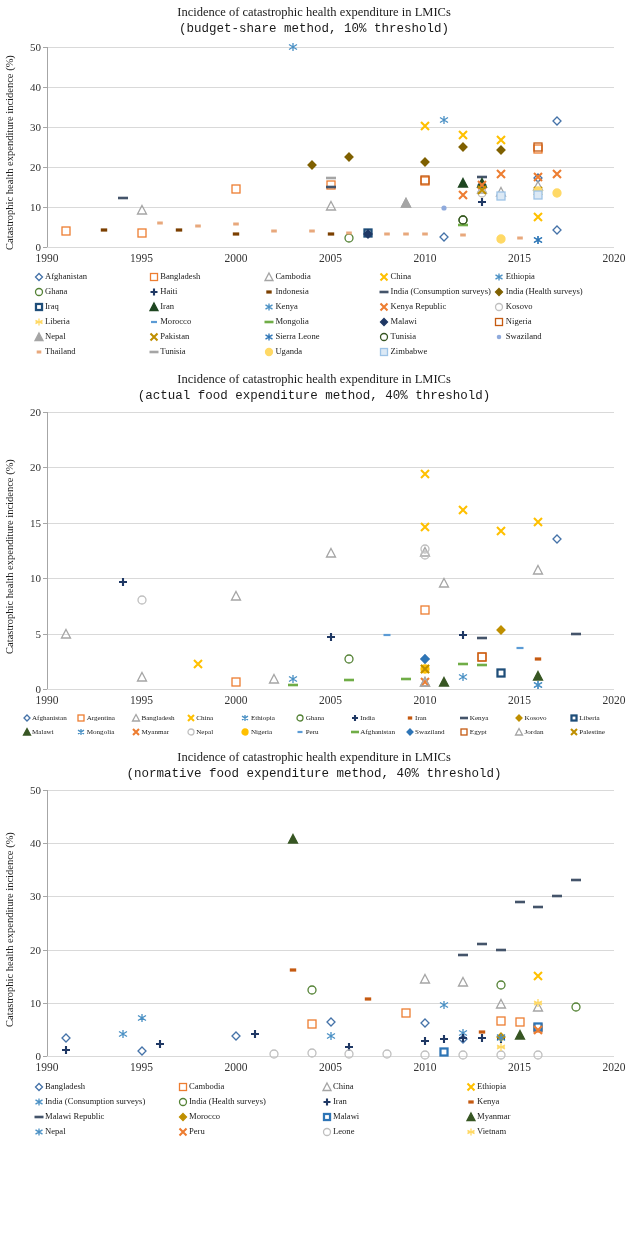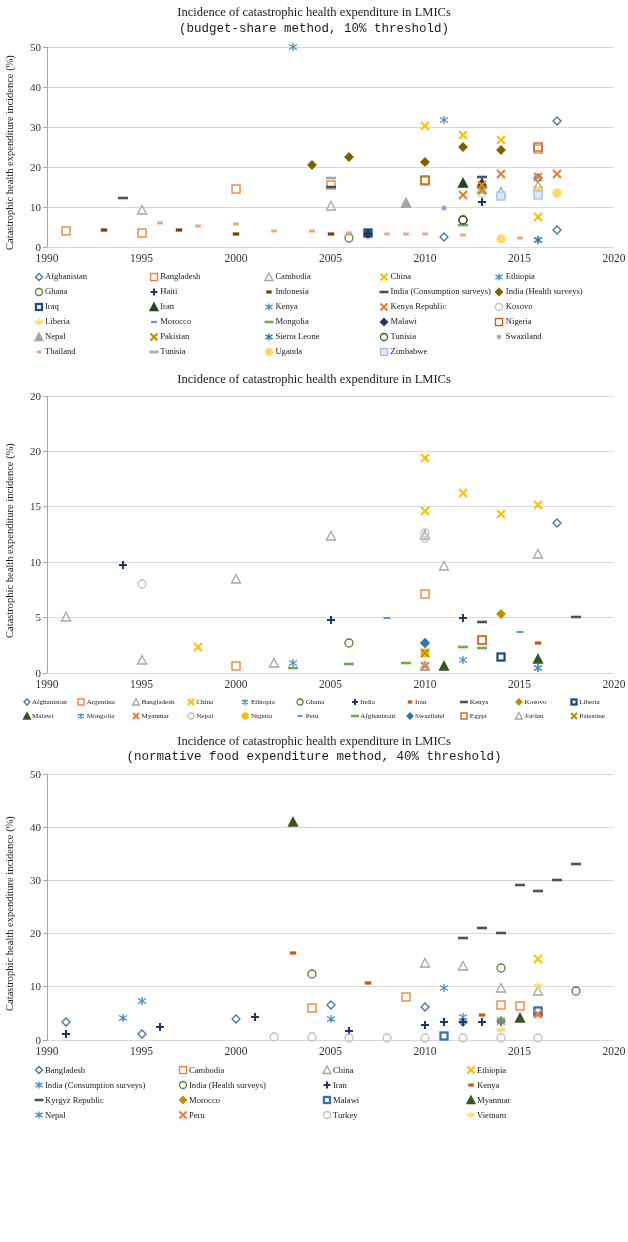--- a/index.html
+++ b/index.html
@@ -789,20 +789,21 @@
           </svg>
         </span>
         <span class="legend-label">Zimbabwe</span>
       </div>
     </div>
 </div>
 
 <div class="figure" style="margin-top:8px;">
   <div class="chart-title">
     <span>Incidence of catastrophic health expenditure in LMICs</span>
+    <span class="l2">(actual food expenditure method, 40% threshold)</span>
   </div>
   <div class="plot-wrap" id="wrap-1" style="height:305px;">
     <div class="ylabel">
       <span>Catastrophic health expenditure incidence (%)</span>
     </div>
     <div class="plot" id="plot-1" style="left:47px; right:14px; top:8px; height:277px;">
         <div class="gridline" style="top: 277px;"></div>
         <div class="ytick" style="top: 277px; left: -32px;">0</div>
         <div class="ytick-mark" style="top: 277px; left: -4px;"></div>
         <div class="gridline" style="top: 221.6px;"></div>
@@ -1691,21 +1692,21 @@
           </svg>
         </span>
         <span class="legend-label">Kenya</span>
       </div>
       <div class="legend-item">
         <span class="legend-swatch">
           <svg width="11" height="11" viewBox="0 0 11 11">
             <rect x="1" y="4.2" width="9" height="2.6" fill="#44546a"></rect>
           </svg>
         </span>
-        <span class="legend-label">Kyrgyz Republic</span>
+        <span class="legend-label">Malawi Republic</span>
       </div>
       <div class="legend-item">
         <span class="legend-swatch">
           <svg width="11" height="11" viewBox="0 0 11 11">
             <polygon points="5.5,2 9,5.5 5.5,9 2,5.5" fill="#bf8f00" stroke="#bf8f00" stroke-width="1.3"></polygon>
           </svg>
         </span>
         <span class="legend-label">Morocco</span>
       </div>
       <div class="legend-item">
@@ -1740,21 +1741,21 @@
           </svg>
         </span>
         <span class="legend-label">Peru</span>
       </div>
       <div class="legend-item">
         <span class="legend-swatch">
           <svg width="11" height="11" viewBox="0 0 11 11">
             <circle cx="5.5" cy="5.5" r="3.5" fill="none" stroke="#bfbfbf" stroke-width="1.3"></circle>
           </svg>
         </span>
-        <span class="legend-label">Turkey</span>
+        <span class="legend-label">Leone</span>
       </div>
       <div class="legend-item">
         <span class="legend-swatch">
           <svg width="11" height="11" viewBox="0 0 11 11">
             <path d="M5.5,2 L5.5,9 M2,3.75 L9,7.25 M9,3.75 L2,7.25 M2,5.5 L9,5.5" stroke="#ffd966" stroke-width="1.3" fill="none"></path>
           </svg>
         </span>
         <span class="legend-label">Vietnam</span>
       </div>
     </div>

